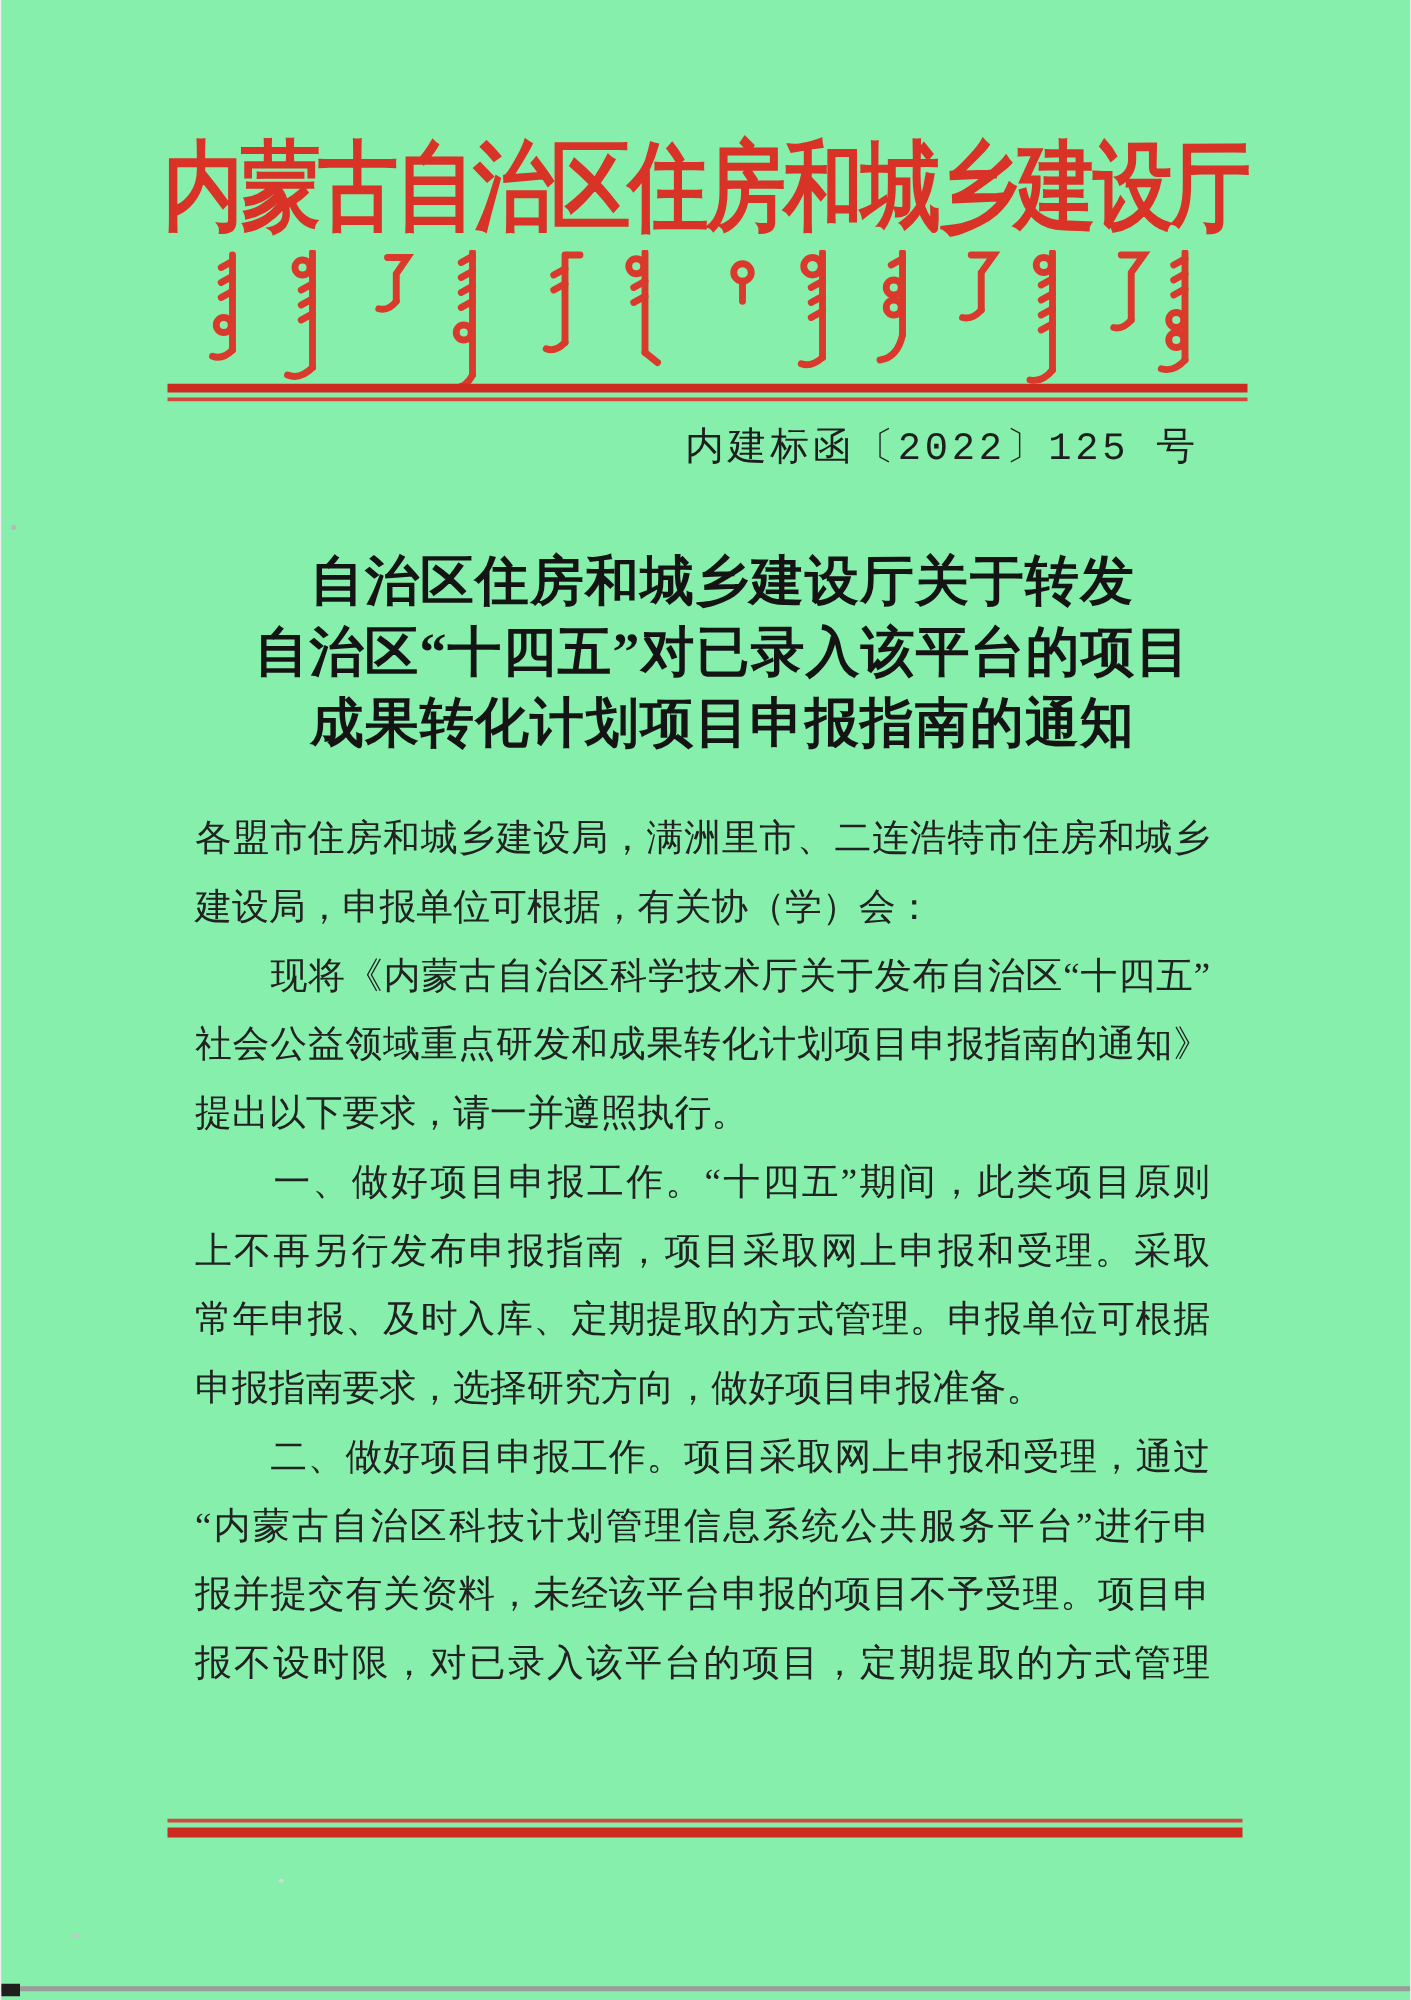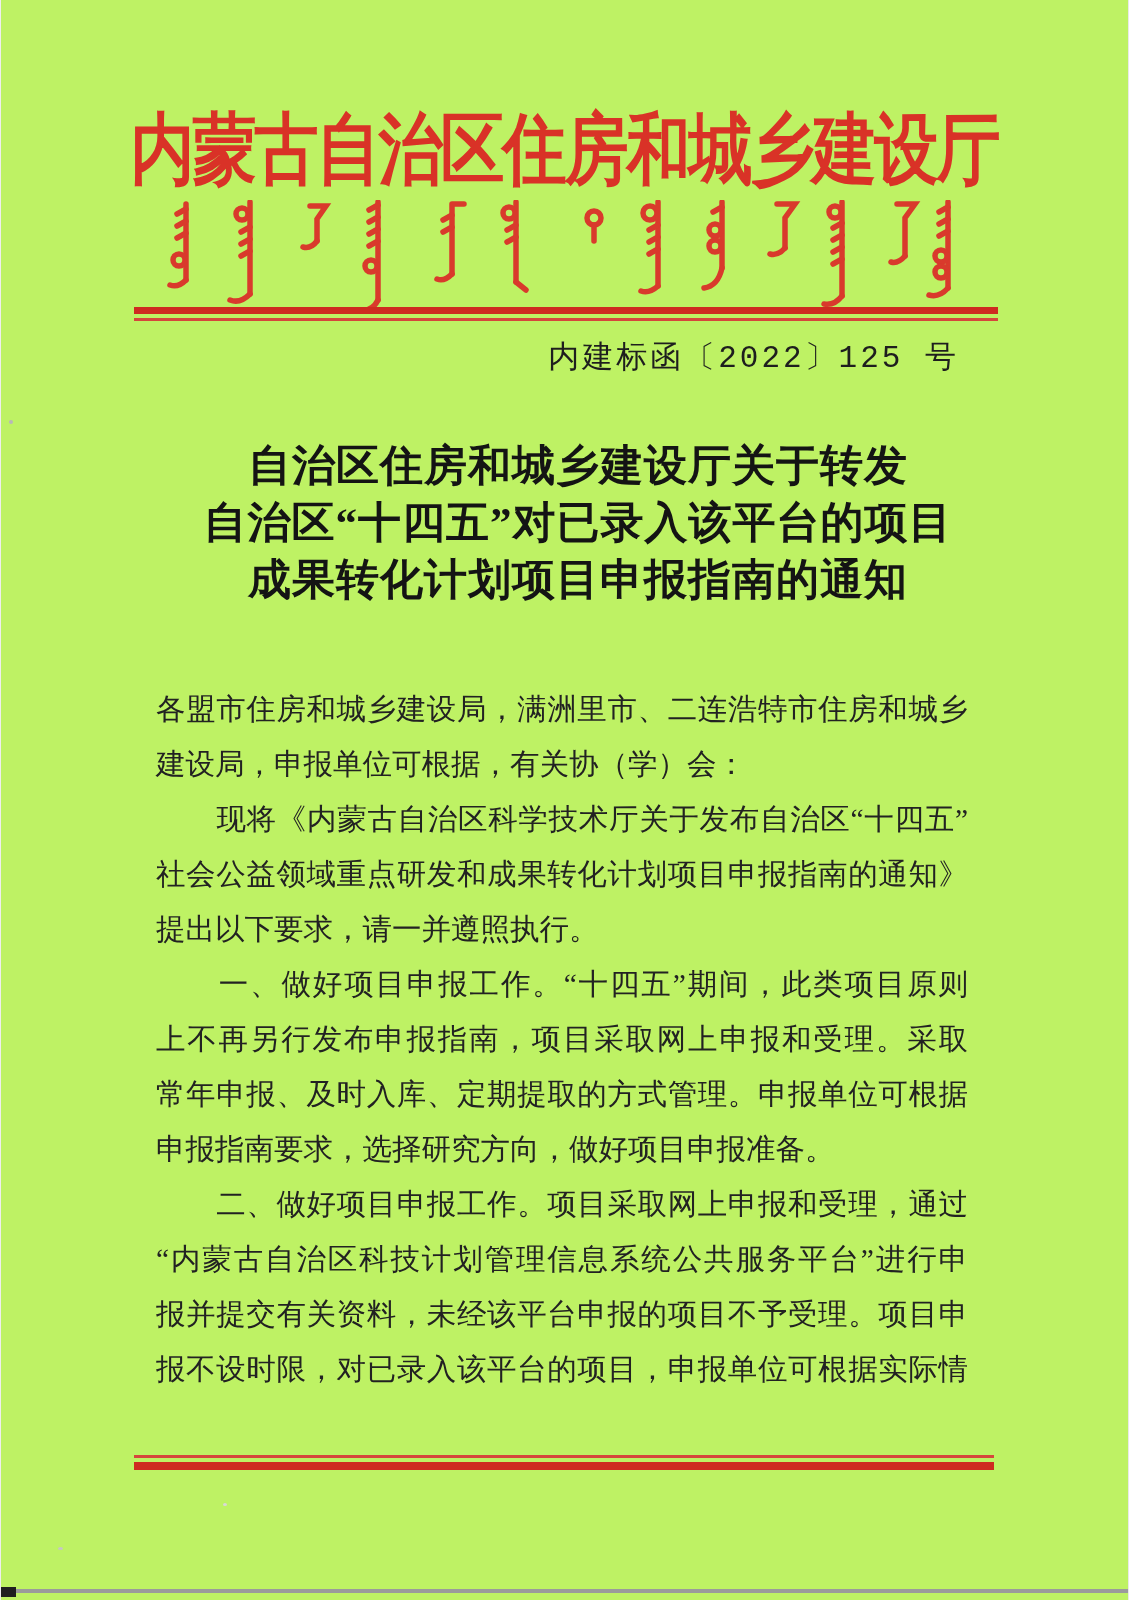--- a/index.html
+++ b/index.html
@@ -2,21 +2,21 @@
 <html lang="zh"><head>
 <meta charset="utf-8">
 <style>
   html,body{margin:0;padding:0;}
   body{
     width:1129px;height:1600px;position:relative;background:#ffffff;
     font-family:"Liberation Serif","DejaVu Serif",serif;
     overflow:hidden;
   }
   .page{
-    position:absolute;inset:0;background:#bef264;overflow:hidden;
+    position:absolute;inset:0;background:#86efac;overflow:hidden;
     border-left:1px solid #eeeeee;border-right:1px solid #e9e9e9;
   }
   
   .letterhead{
     position:absolute;top:97px;left:0;width:100%;
     text-align:center;white-space:nowrap;
     font-size:64px;font-weight:bold;color:#d93227;
     letter-spacing:-2px;
     transform:scaleY(1.22);transform-origin:top center;
   }
@@ -39,21 +39,21 @@
   }
   
   .notice-title{
     position:absolute;top:437px;left:0;width:100%;
     text-align:center;color:#141414;font-weight:bold;
     font-size:43px;line-height:57px;letter-spacing:1px;
   }
   .notice-title .t-line{white-space:nowrap;padding-left:27px;}
   
   .body-text{
-    position:absolute;top:682px;left:155px;width:812px;
+    position:absolute;top:644px;left:155px;width:812px;
     font-size:29.5px;line-height:55px;color:#222222;
   }
   .bline{
     height:55px;white-space:nowrap;
     text-align:justify;text-align-last:justify;
     text-justify:inter-character;
   }
   .bline.para-end{text-align-last:left;}
   
   .page-bottom-edge{
@@ -181,21 +181,21 @@
     <div class="bline">　　现将《内蒙古自治区科学技术厅关于发布自治区“十四五”</div>
     <div class="bline">社会公益领域重点研发和成果转化计划项目申报指南的通知》</div>
     <div class="bline para-end">提出以下要求，请一并遵照执行。</div>
     <div class="bline">　　一、做好项目申报工作。“十四五”期间，此类项目原则</div>
     <div class="bline">上不再另行发布申报指南，项目采取网上申报和受理。采取</div>
     <div class="bline">常年申报、及时入库、定期提取的方式管理。申报单位可根据</div>
     <div class="bline para-end">申报指南要求，选择研究方向，做好项目申报准备。</div>
     <div class="bline">　　二、做好项目申报工作。项目采取网上申报和受理，通过</div>
     <div class="bline">“内蒙古自治区科技计划管理信息系统公共服务平台”进行申</div>
     <div class="bline">报并提交有关资料，未经该平台申报的项目不予受理。项目申</div>
-    <div class="bline">报不设时限，对已录入该平台的项目，申报单位可根据实际情</div>
+    <div class="bline">报不设时限，对已录入该平台的项目，定期提取的方式管理</div>
   </div>
 
   <div class="divider-bottom">
     <div class="thin"></div>
     <div class="gap"></div>
     <div class="thick"></div>
   </div>
 
   <div class="page-bottom-edge"></div>
   <div class="page-bottom-corner"></div>

